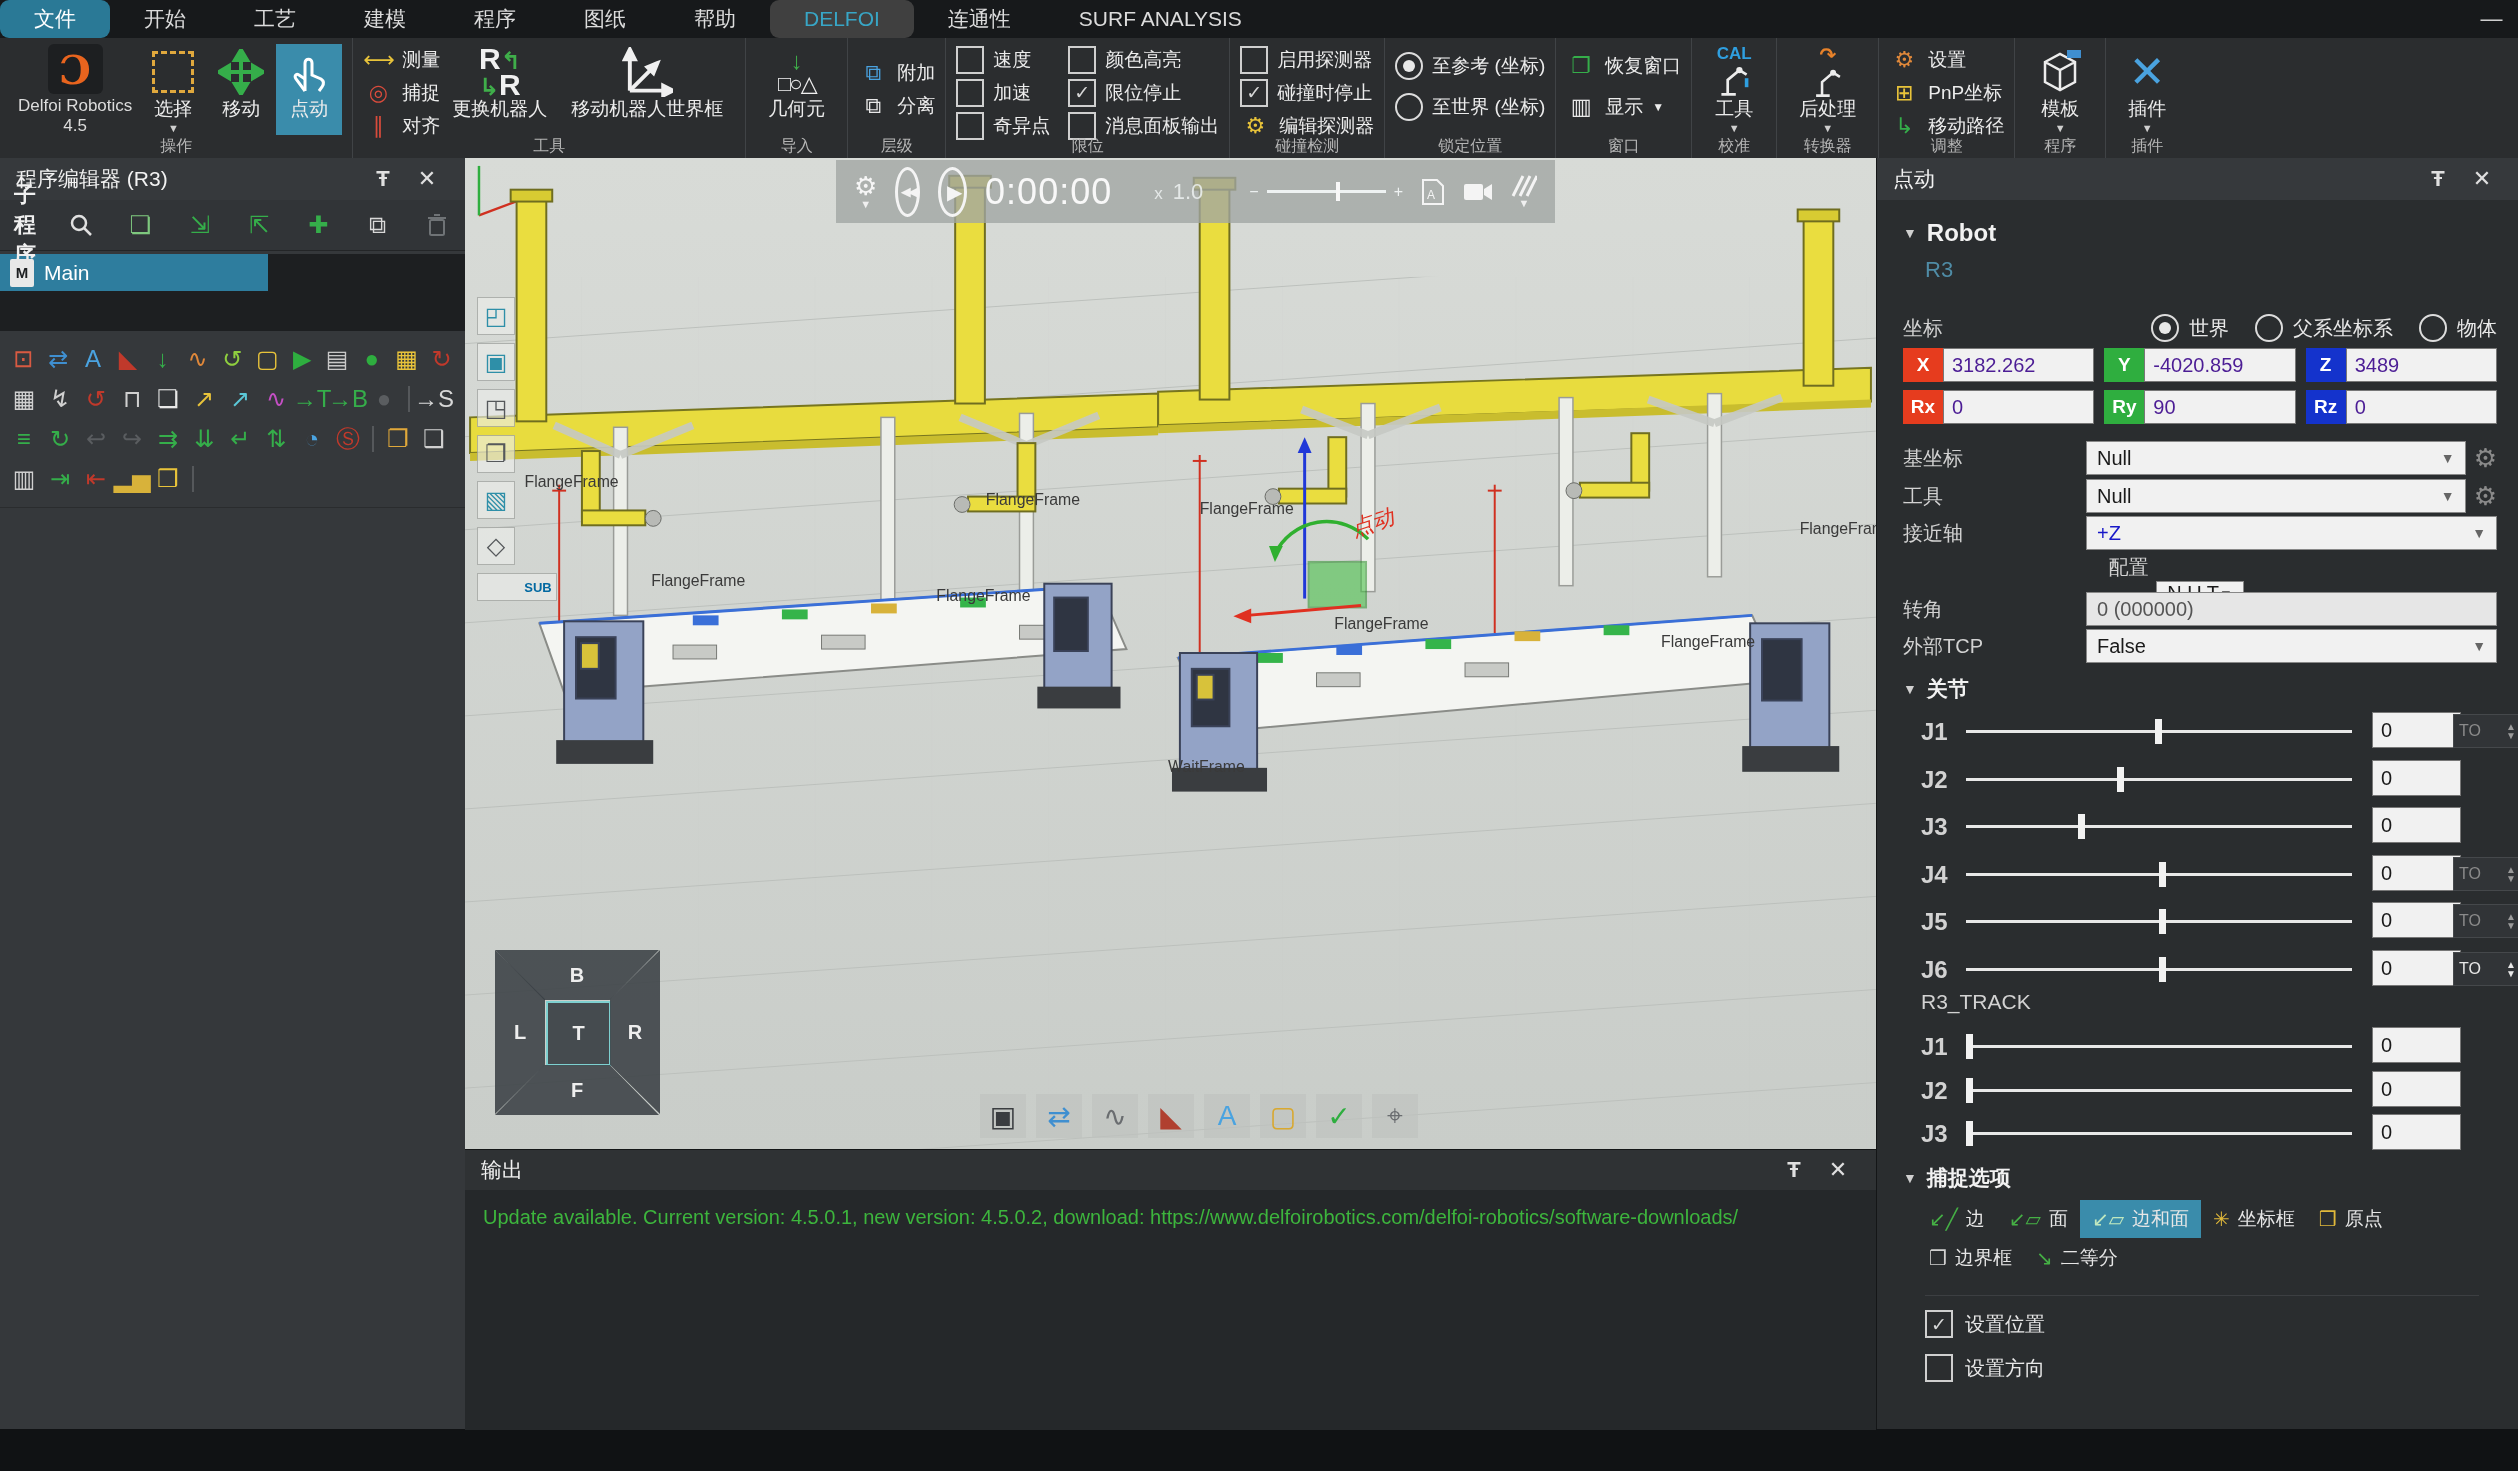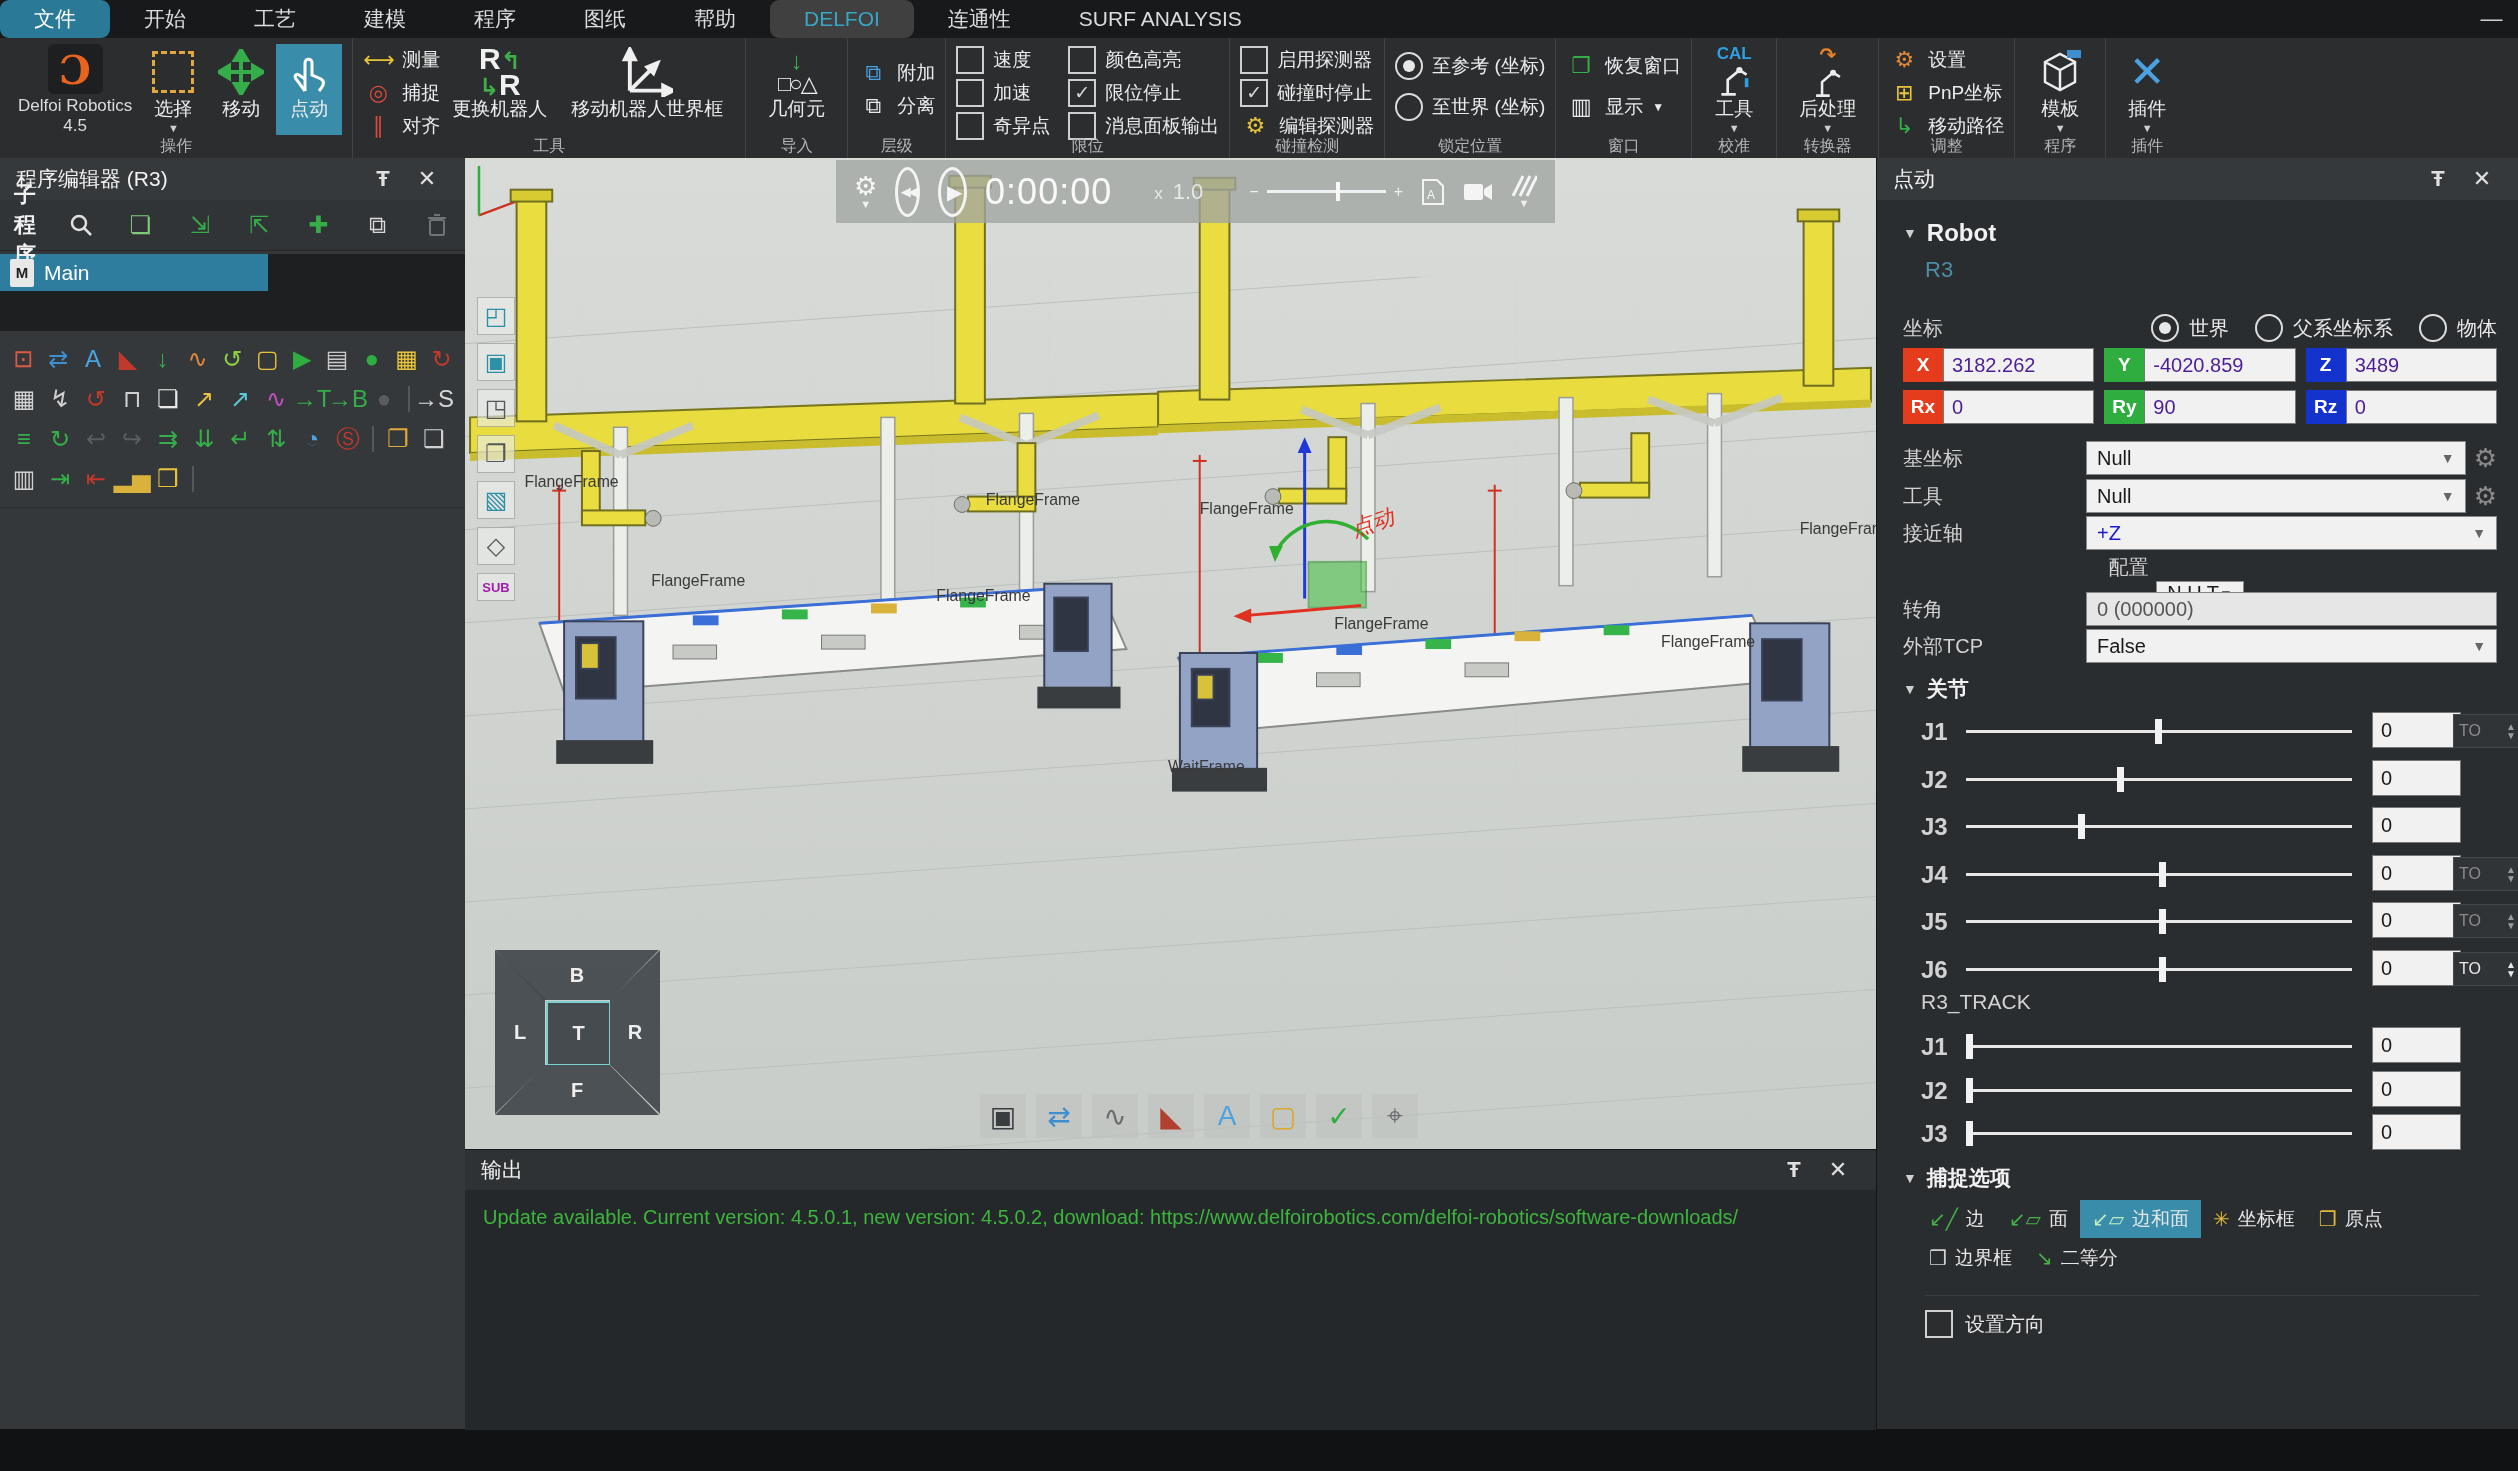--- a/index.html
+++ b/index.html
@@ -74,21 +74,21 @@
   .pb-circle{width:44px;height:44px;border:3px solid #f4f4f4;border-radius:50%;display:flex;align-items:center;justify-content:center;color:#f4f4f4;}
   .pb-time{font-size:36px;color:#f8f8f8;letter-spacing:1px;}
   .pb-speed{font-size:22px;color:#eef2f2;opacity:.85;margin-left:24px;}
   .pb-speed .x{font-size:17px;margin-right:10px;}
   .pb-slider{display:flex;align-items:center;gap:8px;margin-left:28px;color:#eef2f2;}
   .pb-track{width:119px;height:3px;background:#eef2f2;position:relative;}
   .pb-thumb{position:absolute;left:58%;top:-8px;width:4px;height:19px;background:#f8f8f8;}
   #vleftbar{left:12px;top:139px;display:flex;flex-direction:column;gap:8px;}
   #vleftbar .tb-icon{background:rgba(235,237,233,.65);border:1px solid rgba(120,124,120,.5);}
   .subbox{width:36px;height:26px;background:rgba(235,237,233,.65);border:1px solid rgba(120,124,120,.5);
-          display:flex;align-items:center;justify-content:center;font-size:13px;color:#a21caf;font-weight:bold;}
+          display:flex;align-items:center;justify-content:center;font-size:13px;color:#0369a1;font-weight:bold;padding-left:42px;}
   #vbottombar{left:515px;top:936px;display:flex;gap:10px;}
   #vbottombar .tb-icon{width:46px;height:44px;background:rgba(190,194,190,.6);font-size:28px;}
   
   #vcube{left:30px;top:792px;width:164px;height:164px;}
   .vface{position:absolute;background:rgba(58,64,68,.88);color:#eee;font-size:20px;font-weight:bold;
          display:flex;align-items:center;justify-content:center;}
   .vf-top{left:0;top:0;width:164px;height:50px;clip-path:polygon(0 0,100% 0,70% 100%,30% 100%);}
   .vf-bottom{left:0;top:115px;width:164px;height:50px;clip-path:polygon(30% 0,70% 0,100% 100%,0 100%);}
   .vf-left{left:0;top:0;width:50px;height:164px;clip-path:polygon(0 0,100% 30%,100% 70%,0 100%);}
   .vf-right{left:115px;top:0;width:50px;height:164px;clip-path:polygon(0 30%,100% 0,100% 100%,0 70%);}
@@ -958,20 +958,24 @@
       <span class="snapic" style="color:#d0d0d0">❒</span>
       <span>边界框</span>
       </span>
     <span class="snapbtn">
       <span class="snapic" style="color:#45b045">↘</span>
       <span>二等分</span>
       </span>
   </div>
 
   <div class="rp-section" style="top:1137px;left:48px;border-top:1px solid #3c3f42;width:554px;padding-top:14px;">
+    <div class="ckrow" style="margin-bottom:16px;">
+      <span class="cb on"></span>
+        <span>设置位置</span>
+      </div>
     <div class="ckrow">
       <span class="cb"></span>
         <span>设置方向</span>
       </div>
   </div>
 </div>
 
 <div id="bottomstrip">
   <div class="btab activeT">程序编辑器 (R3)</div>
   <div class="btab inactiveT">Stäubli 单元配置</div>

